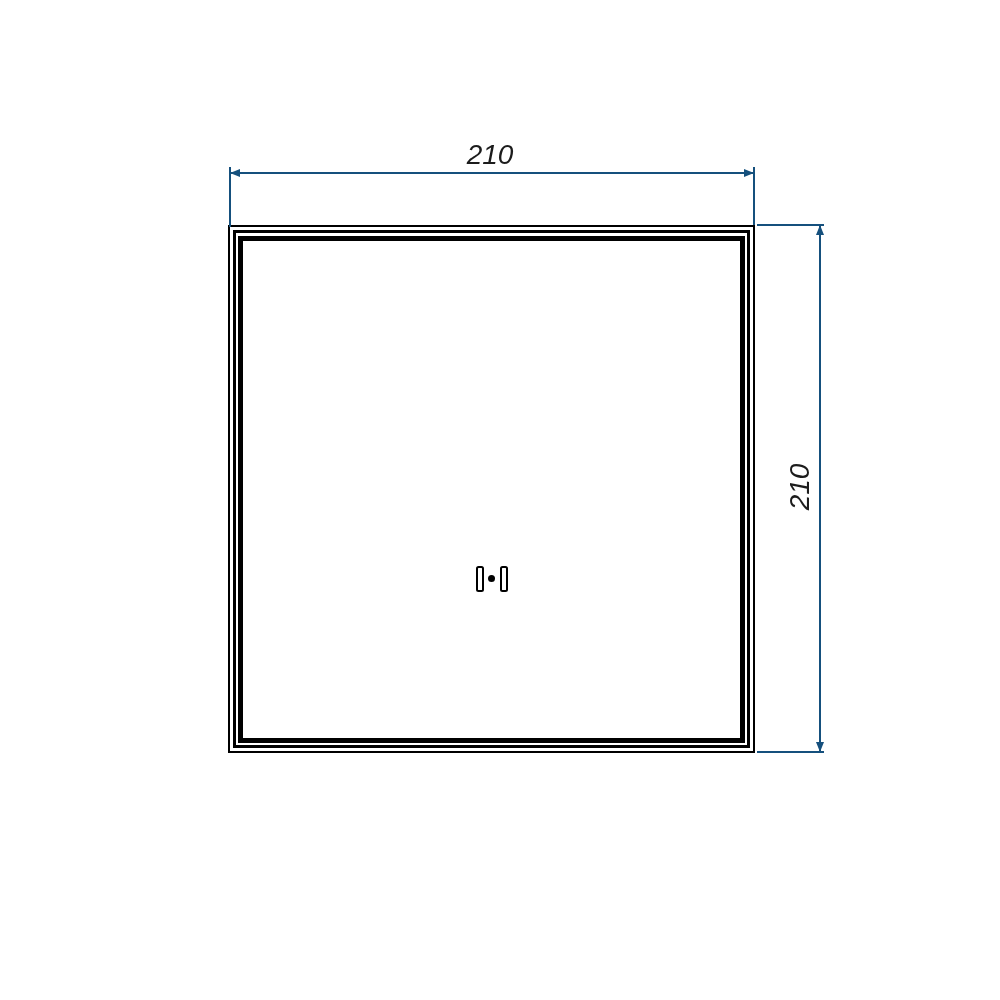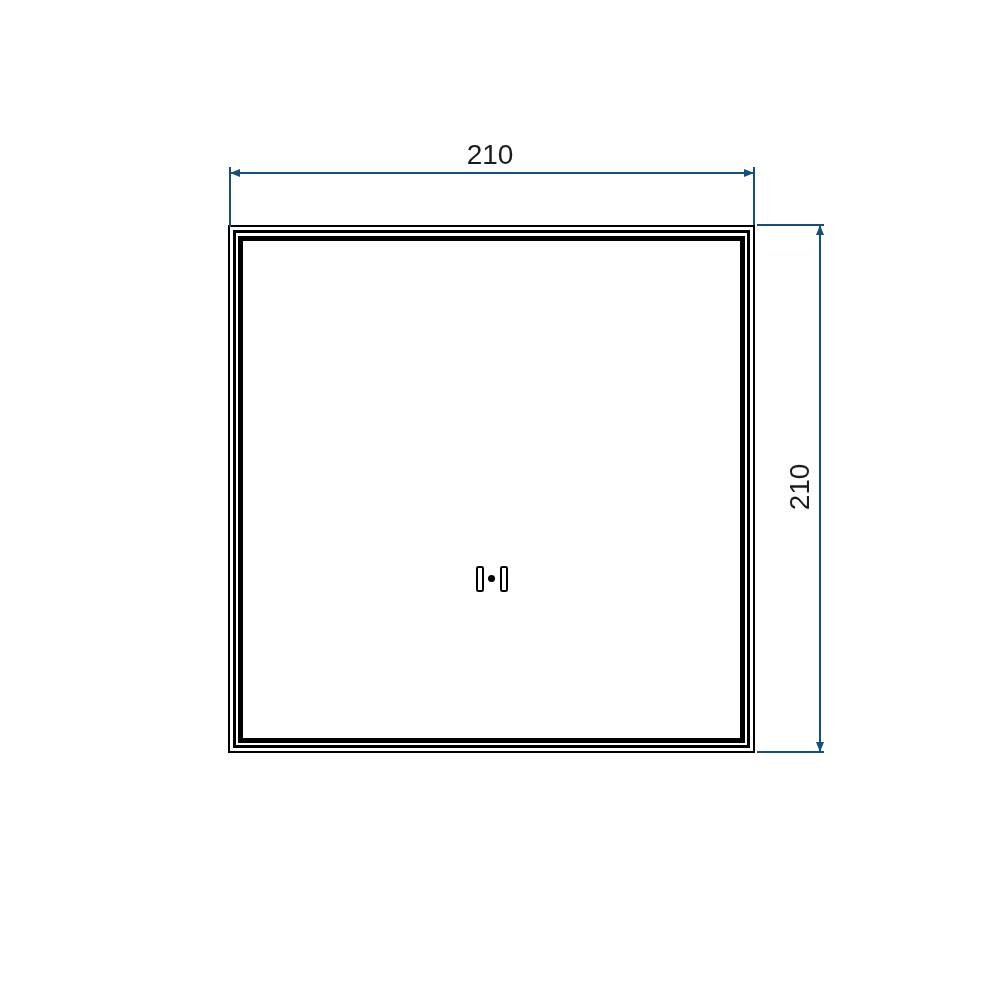--- a/index.html
+++ b/index.html
@@ -7,20 +7,21 @@
     padding: 0;
     background: #ffffff;
     font-family: "Liberation Sans", sans-serif;
   }
   .canvas {
     position: relative;
     width: 1000px;
     height: 1000px;
     background: #ffffff;
     overflow: hidden;
+    font-style: italic;
   }
   
   .frame { position: absolute; box-sizing: border-box; background: transparent; }
   .frame-outer  { left: 228px; top: 225px; width: 527px; height: 528px; border: 2px solid #000; }
   .frame-middle { left: 233px; top: 230px; width: 517px; height: 518px; border: 3px solid #000; }
   .frame-inner  { left: 238px; top: 236px; width: 507px; height: 507px; border: 5px solid #000; }
 
   
   .dim { position: absolute; background: #15507d; }
   .dim-line-top   { left: 230px; top: 172px; width: 524px; height: 2px; }

